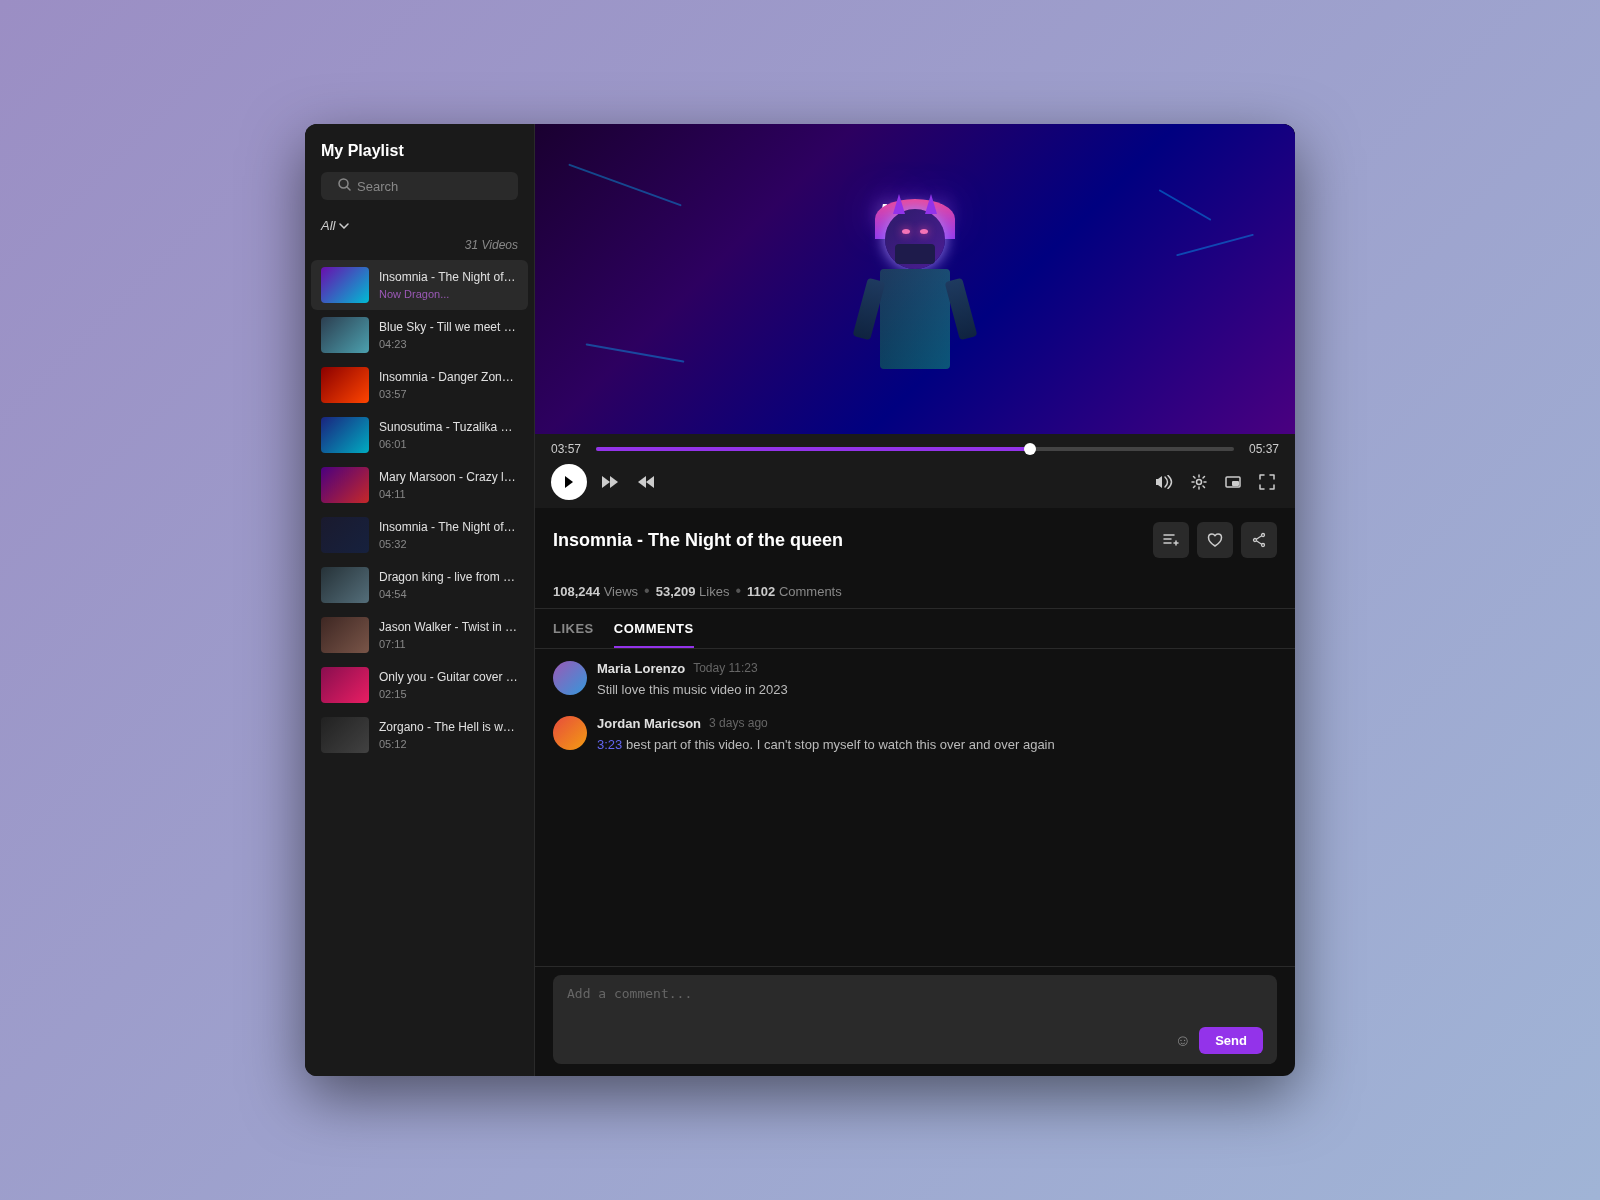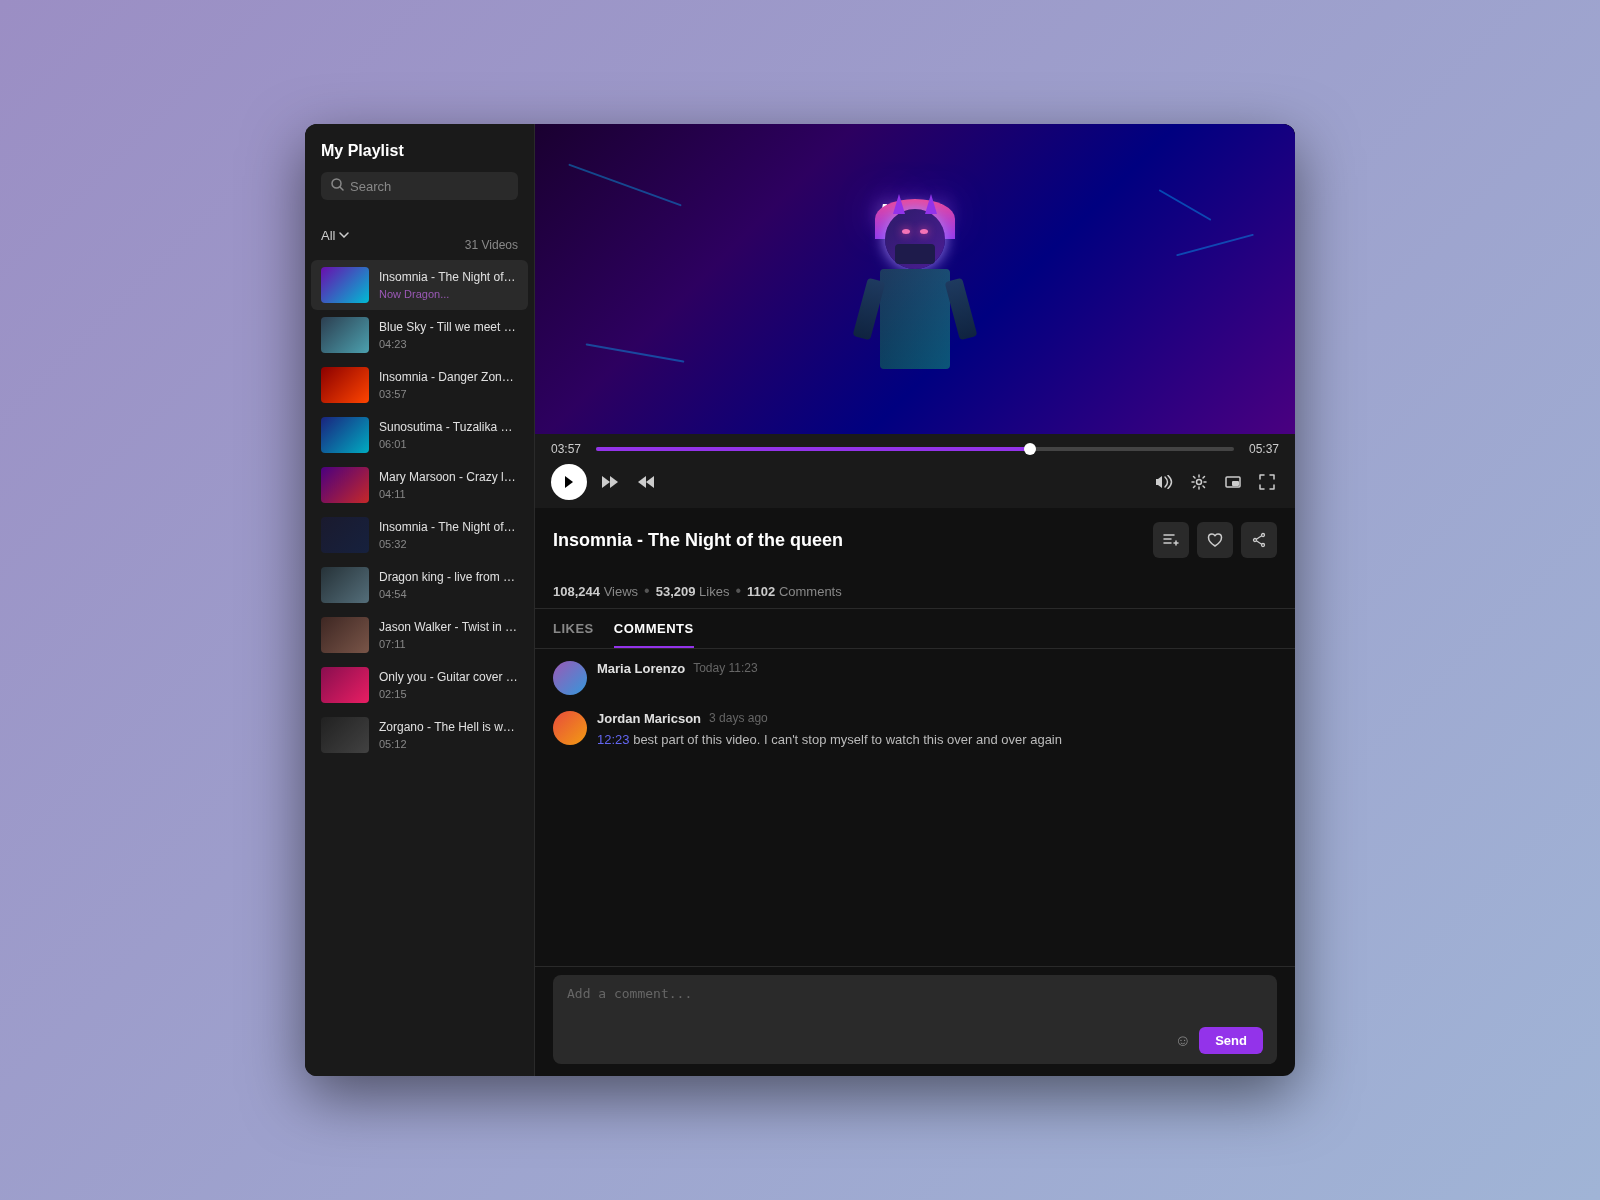--- a/index.html
+++ b/index.html
@@ -37,41 +37,42 @@
       color: #fff;
       font-size: 16px;
       font-weight: 700;
       margin-bottom: 12px;
     }
     .search-box {
       display: flex;
       align-items: center;
       background: #2a2a2a;
       border-radius: 6px;
-      padding: 6px 10px;
+      padding: 6px 17px;
       gap: 6px;
     }
     .search-icon-svg {
       color: #888;
       font-size: 13px;
     }
     .search-input {
       background: transparent;
       border: none;
       outline: none;
       color: #ccc;
       font-size: 13px;
       width: 100%;
     }
     .search-input::placeholder { color: #888; }
     .filter-bar {
       display: flex;
-      align-items: center;
+      align-items: flex-start;
       justify-content: space-between;
       padding: 8px 16px;
+      font-style: italic;
     }
     .filter-all {
       color: #ccc;
       font-size: 13px;
       display: flex;
       align-items: center;
       gap: 4px;
       cursor: pointer;
     }
     .video-count {
@@ -797,30 +798,31 @@
 
     <div class="comments-section">
       <div id="comments-list">
           <div class="comment">
     <div class="avatar avatar-1"></div>
     <div class="comment-body">
       <div class="comment-header">
         <span class="commenter-name">Maria Lorenzo</span>
         <span class="comment-time">Today 11:23</span>
       </div>
+      <div class="comment-text"><span>Still love this music video in 2023</span></div>
     </div>
   </div>
           <div class="comment">
     <div class="avatar avatar-2"></div>
     <div class="comment-body">
       <div class="comment-header">
         <span class="commenter-name">Jordan Maricson</span>
         <span class="comment-time">3 days ago</span>
       </div>
-      <div class="comment-text"><span><span class="timestamp-link">12:23</span> best part of this video. I can't stop myself to watch this over and over again</span></div>
+      <div class="comment-text"><span><span class="timestamp-link">3:23</span> best part of this video. I can't stop myself to watch this over and over again</span></div>
     </div>
   </div>
         </div>
     </div>
 
     <div class="comment-input-area">
       <div class="comment-box">
         <textarea class="comment-input" rows="1" placeholder="Add a comment..." style=""></textarea>
         <div class="comment-actions-row">
           <button class="emoji-btn">☺</button>

